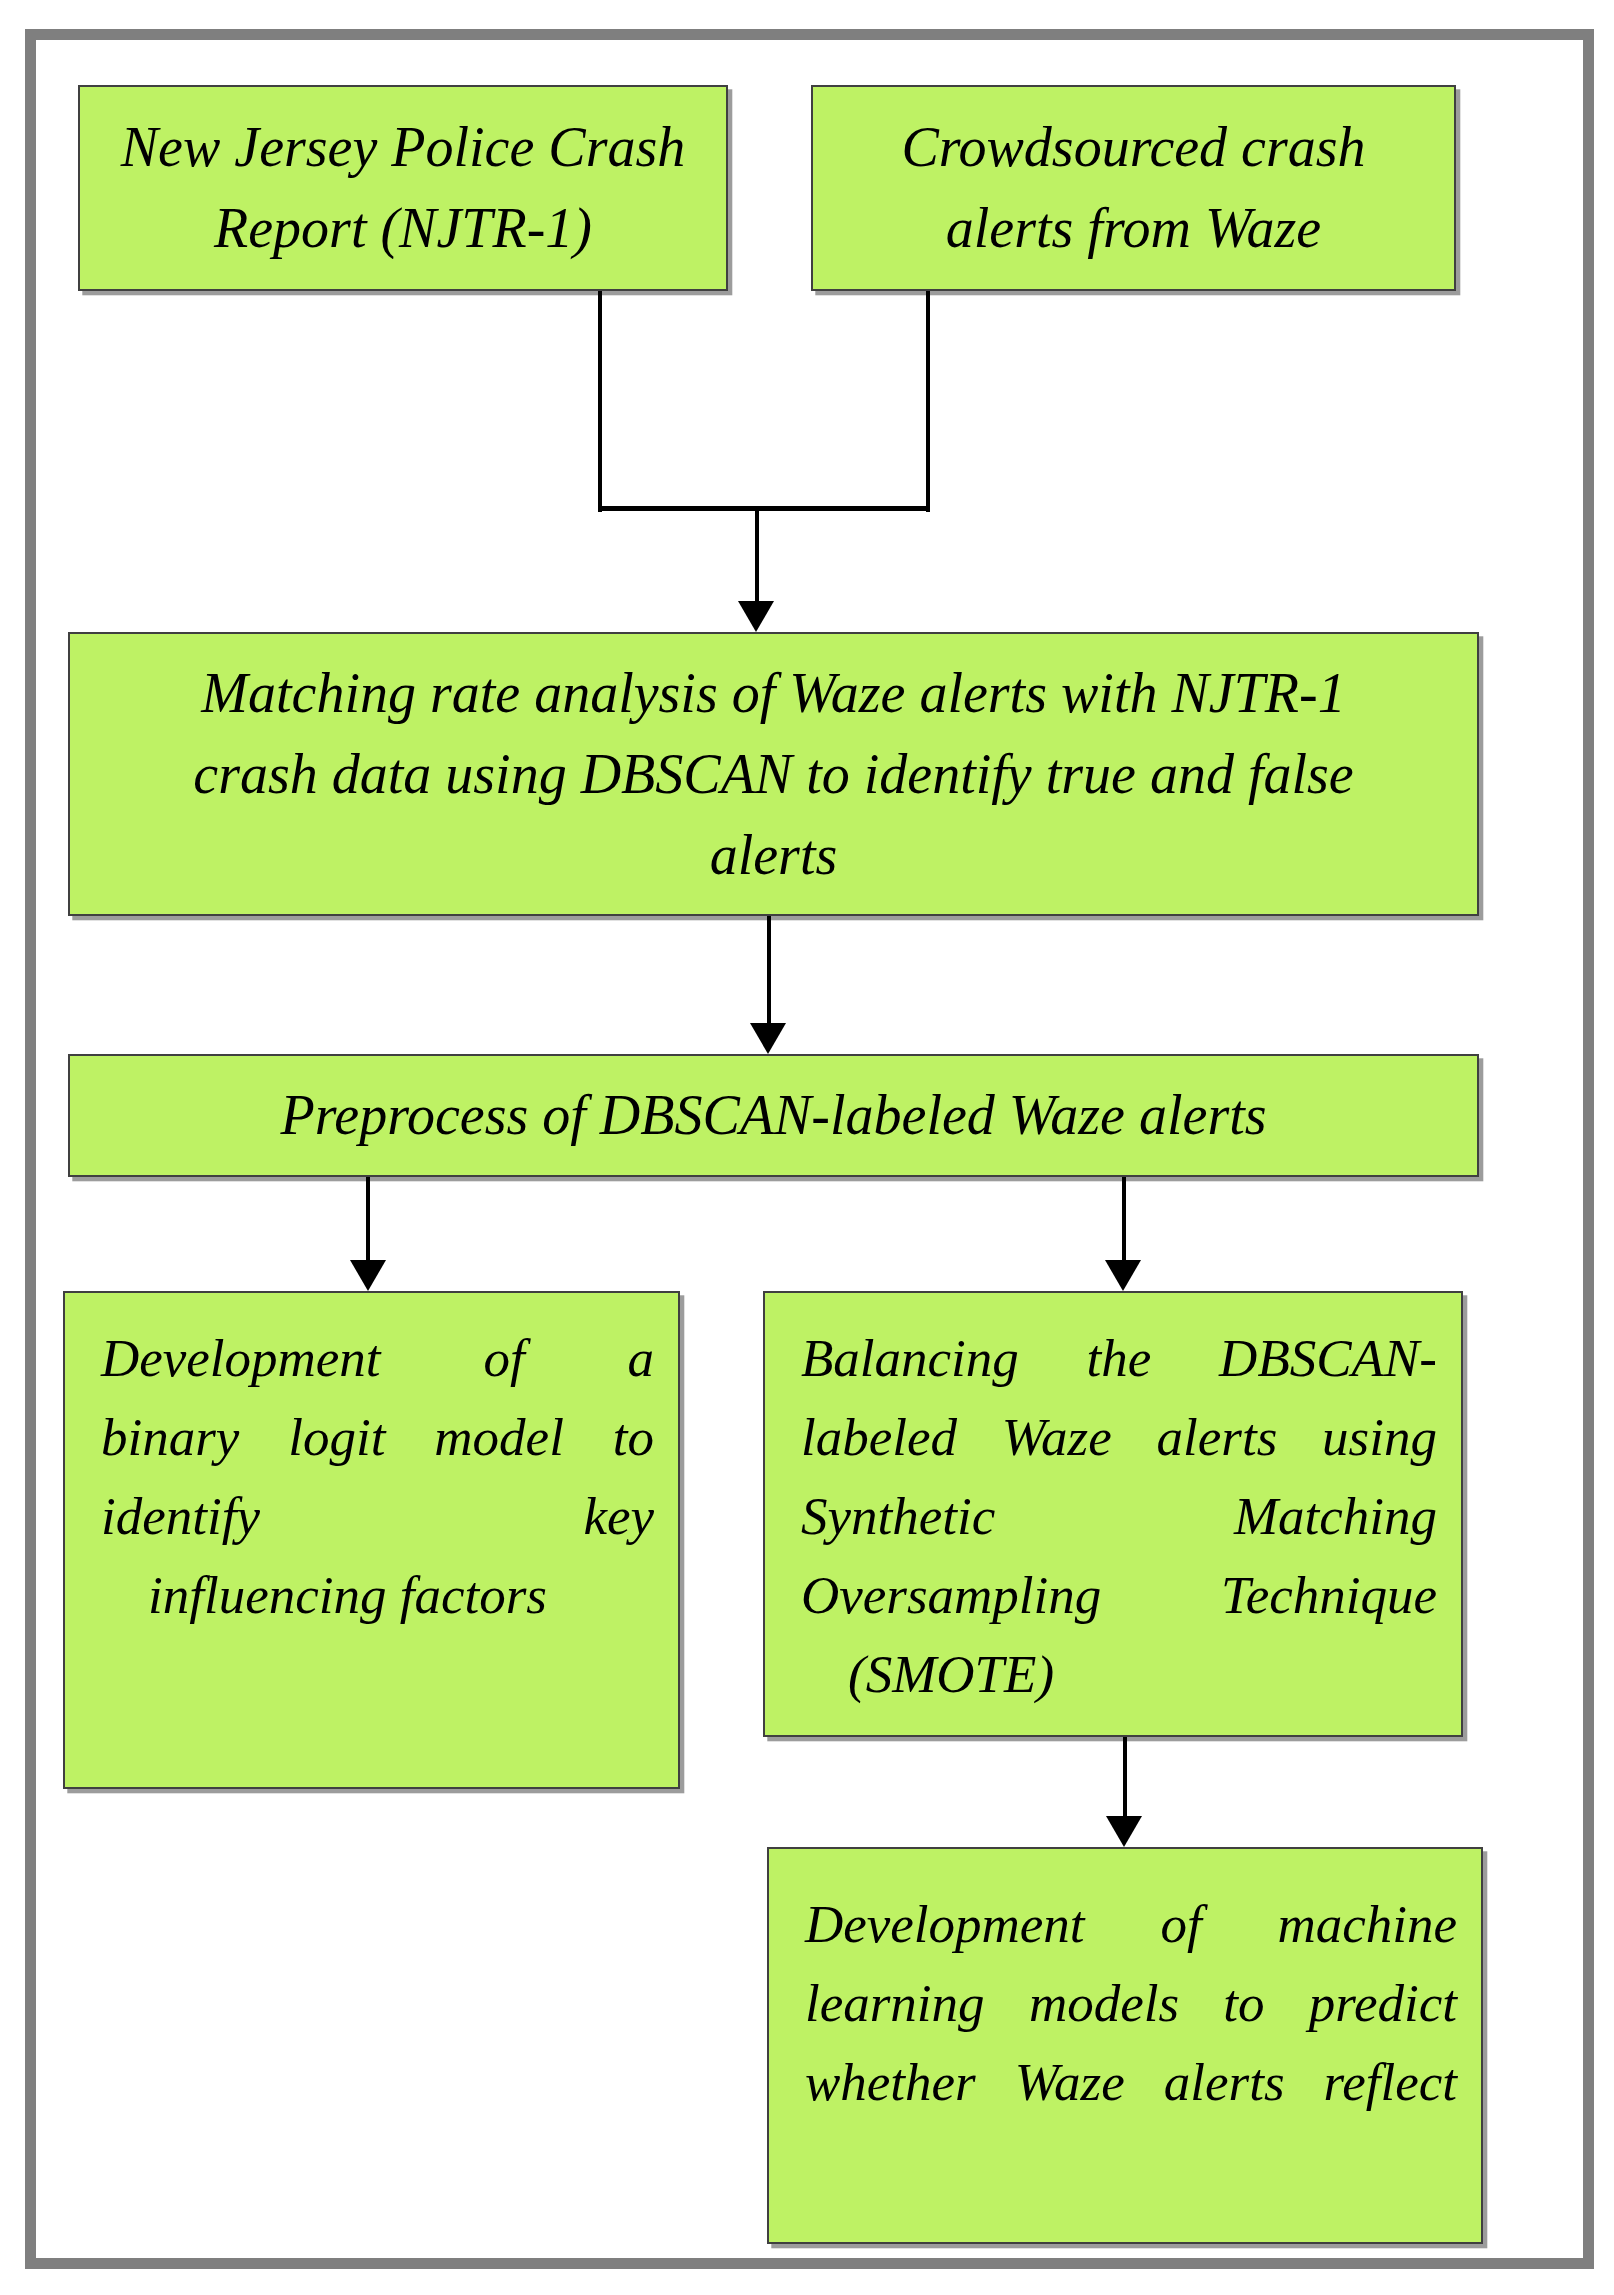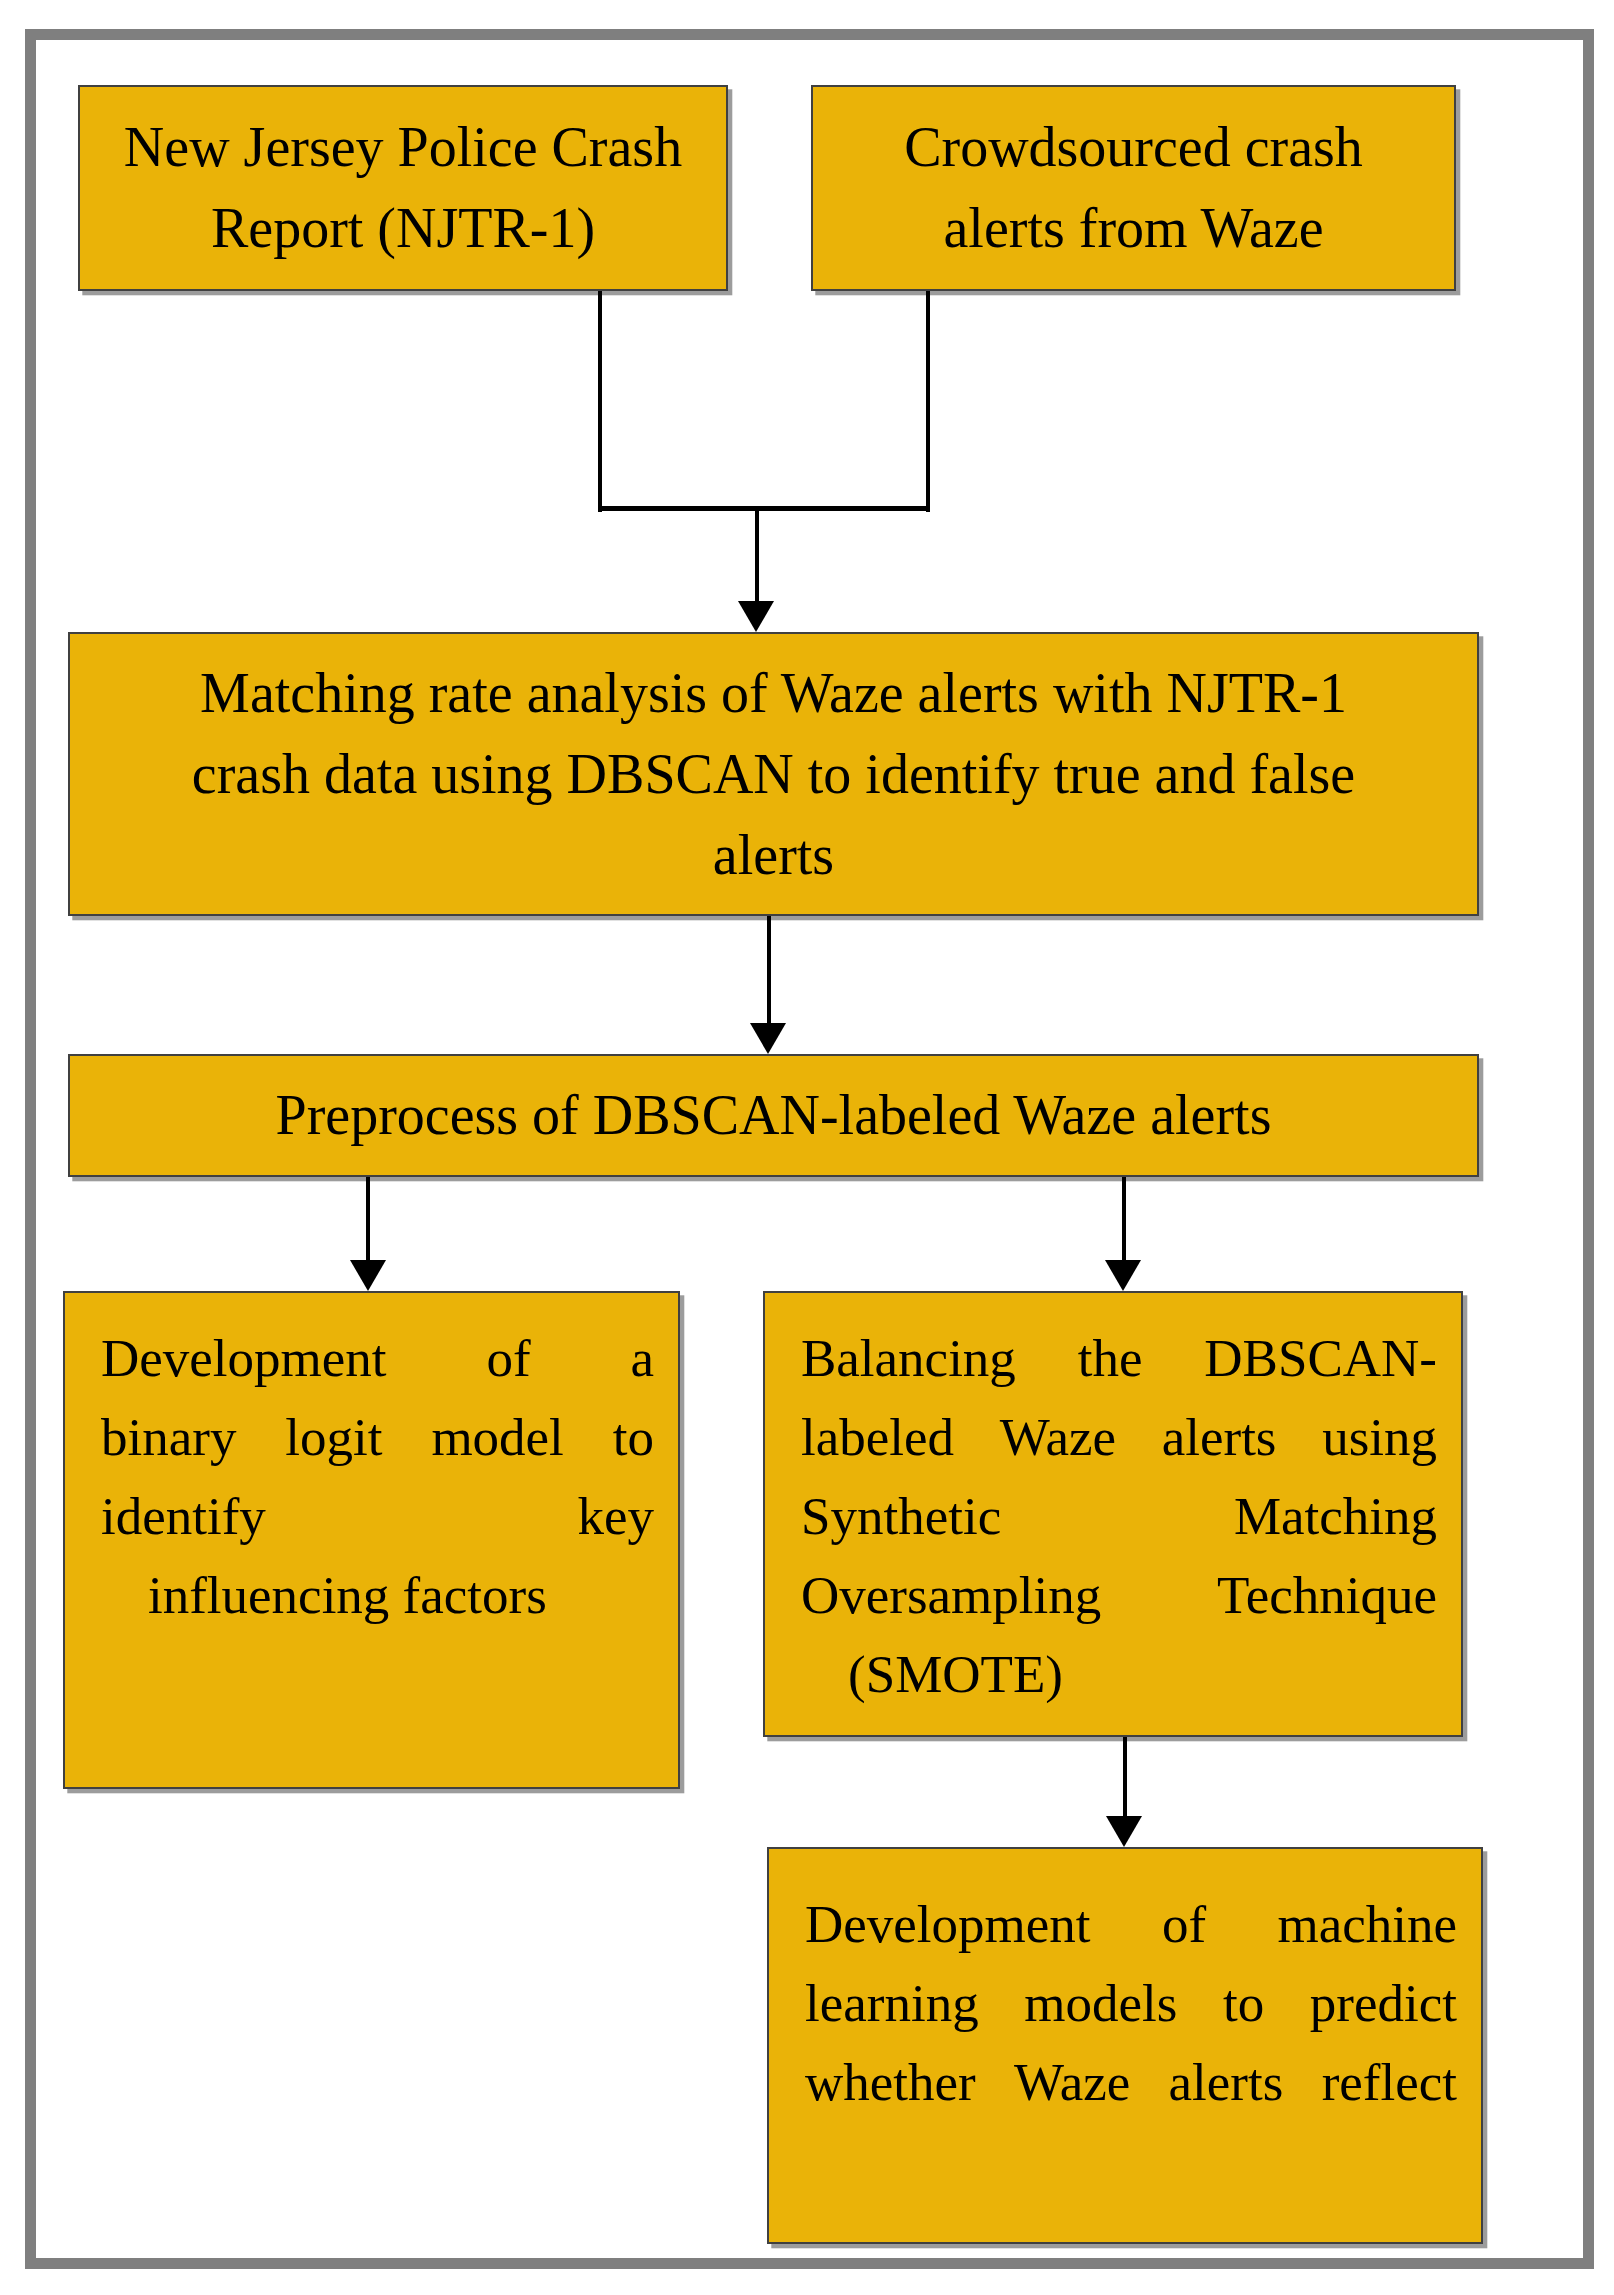--- a/index.html
+++ b/index.html
@@ -6,23 +6,24 @@
   #canvas{
     position:relative;width:1614px;height:2295px;background:#ffffff;
     font-family:"Liberation Serif","DejaVu Serif",serif;color:#000;
     overflow:hidden;
   }
   .frame{
     position:absolute;box-sizing:border-box;
     border:11.2px solid #7f7f7f;background:transparent;
   }
   .fbox{
-    position:absolute;box-sizing:border-box;background:#eab308;
+    position:absolute;box-sizing:border-box;background:#bef264;
     border:2.6px solid #404040;
     box-shadow:4.3px 4.3px 0 0 #9c9c9c;
+    font-style:italic;
   }
   .ctext{
     display:flex;align-items:center;justify-content:center;
     text-align:center;white-space:pre-line;
     font-size:56px;line-height:81px;
   }
   .jbox{font-size:53px;line-height:79px;}
   .jbox .pad{position:absolute;inset:0;padding:26px 24px 0 36px;}
   .jline{display:flex;justify-content:space-between;height:79px;}
   .jline span{white-space:pre;}

